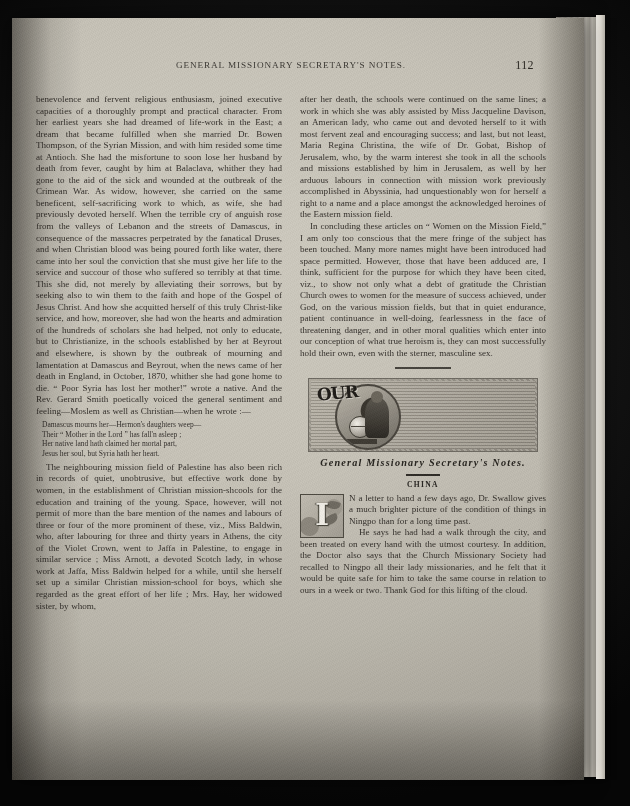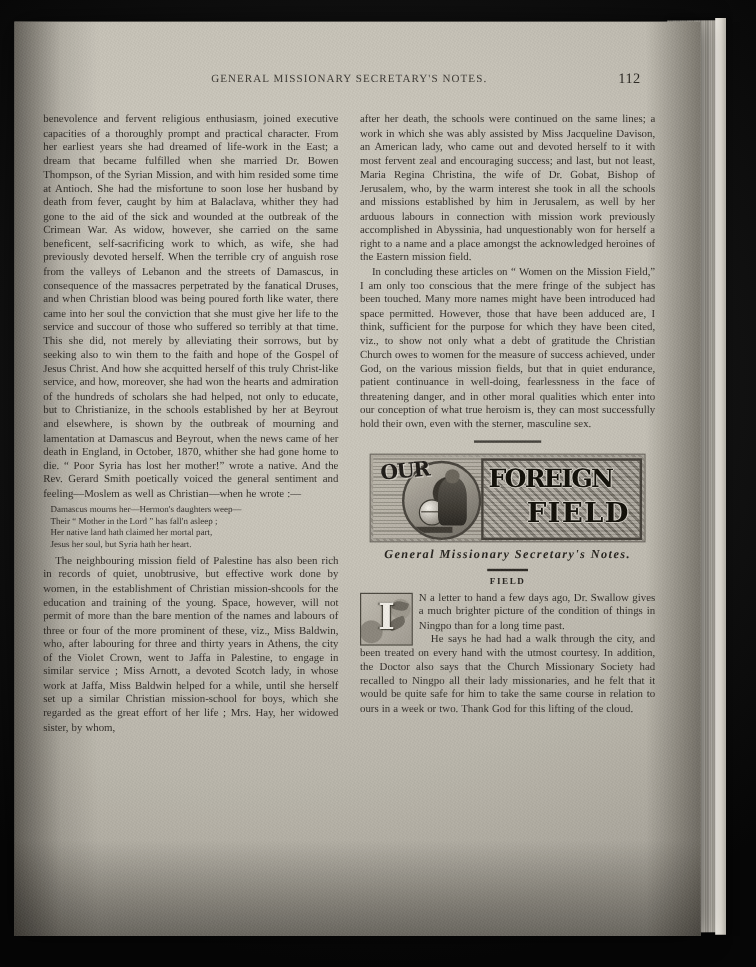--- a/index.html
+++ b/index.html
@@ -378,30 +378,26 @@
             <div id="masthead-inner"></div>
 
             <div id="masthead-vignette">
               <div id="vignette-table"></div>
               <div id="vignette-globe"></div>
               <div id="vignette-figure"></div>
             </div>
 
             <div id="masthead-our">OUR</div>
 
-            <div id="masthead-words">
-              <div id="masthead-foreign">FOREIGN</div>
-              <div id="masthead-field">FIELD</div>
-            </div>
           </div>
         </div>
 
         <div id="section-title">General Missionary Secretary's Notes.</div>
         <div id="section-rule"></div>
-        <div id="china-head">FIELD</div>
+        <div id="china-head">CHINA</div>
 
         <div id="china-body">
           <div id="dropcap">
             <div id="dropcap-leaf1"></div>
             <div id="dropcap-leaf2"></div>
             <div id="dropcap-letter">I</div>
           </div>
           <p class="para">N a letter to hand a few days ago, Dr. Swallow gives a much brighter picture of the condition of things in Ningpo than for a long time past.</p>
           <p class="para indent">He says he had had a walk through the city, and been treated on every hand with the utmost courtesy. In addition, the Doctor also says that the Church Missionary Society had recalled to Ningpo all their lady missionaries, and he felt that it would be quite safe for him to take the same course in relation to ours in a week or two. Thank God for this lifting of the cloud.</p>
         </div>

